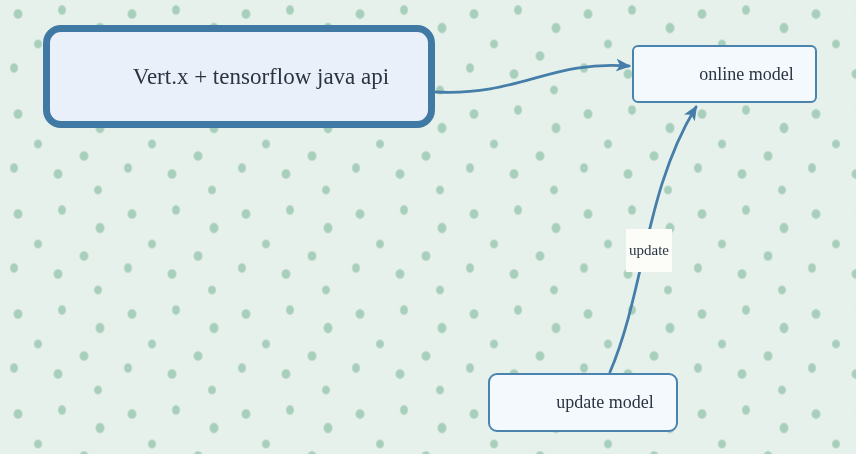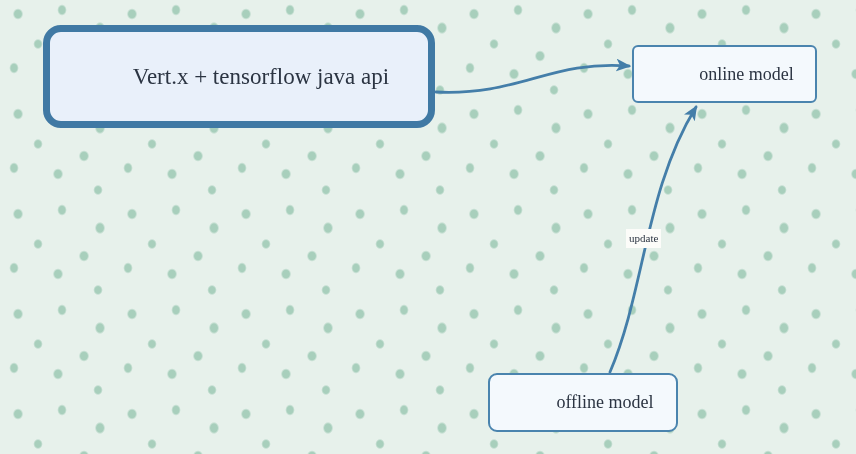--- a/index.html
+++ b/index.html
@@ -50,22 +50,22 @@
     border:7px solid var(--main-border);
     border-radius:18px;
     font-size:23px;
   }
   .node.online{left:632px;top:45px;width:185px;height:58px;border-radius:6px;}
   .node.offline{left:488px;top:373px;width:190px;height:59px;}
 
   .edge-label{
     position:absolute;left:626px;top:229px;
     background:var(--label-bg);
-    padding:0 3px;line-height:19px;
-    font-size:11px;
+    padding:12px 3px;line-height:19px;
+    font-size:15px;
   }
 </style>
 </head>
 <body>
 
 <div class="stage">
 
   <svg class="edges" viewBox="0 0 856 454" xmlns="http://www.w3.org/2000/svg">
     <defs>
       <marker id="arrow" viewBox="0 0 14 12" markerUnits="userSpaceOnUse" markerWidth="15" markerHeight="13" refX="12" refY="6" orient="auto">
@@ -78,18 +78,18 @@
 
   <div class="node main">
     <span>Vert.x + tensorflow java api</span>
   </div>
 
   <div class="node online">
     <span>online model</span>
   </div>
 
   <div class="node offline">
-    <span>offline model</span>
+    <span>update model</span>
   </div>
 
   <span class="edge-label">update</span>
 
 </div>
 
 </body></html>

